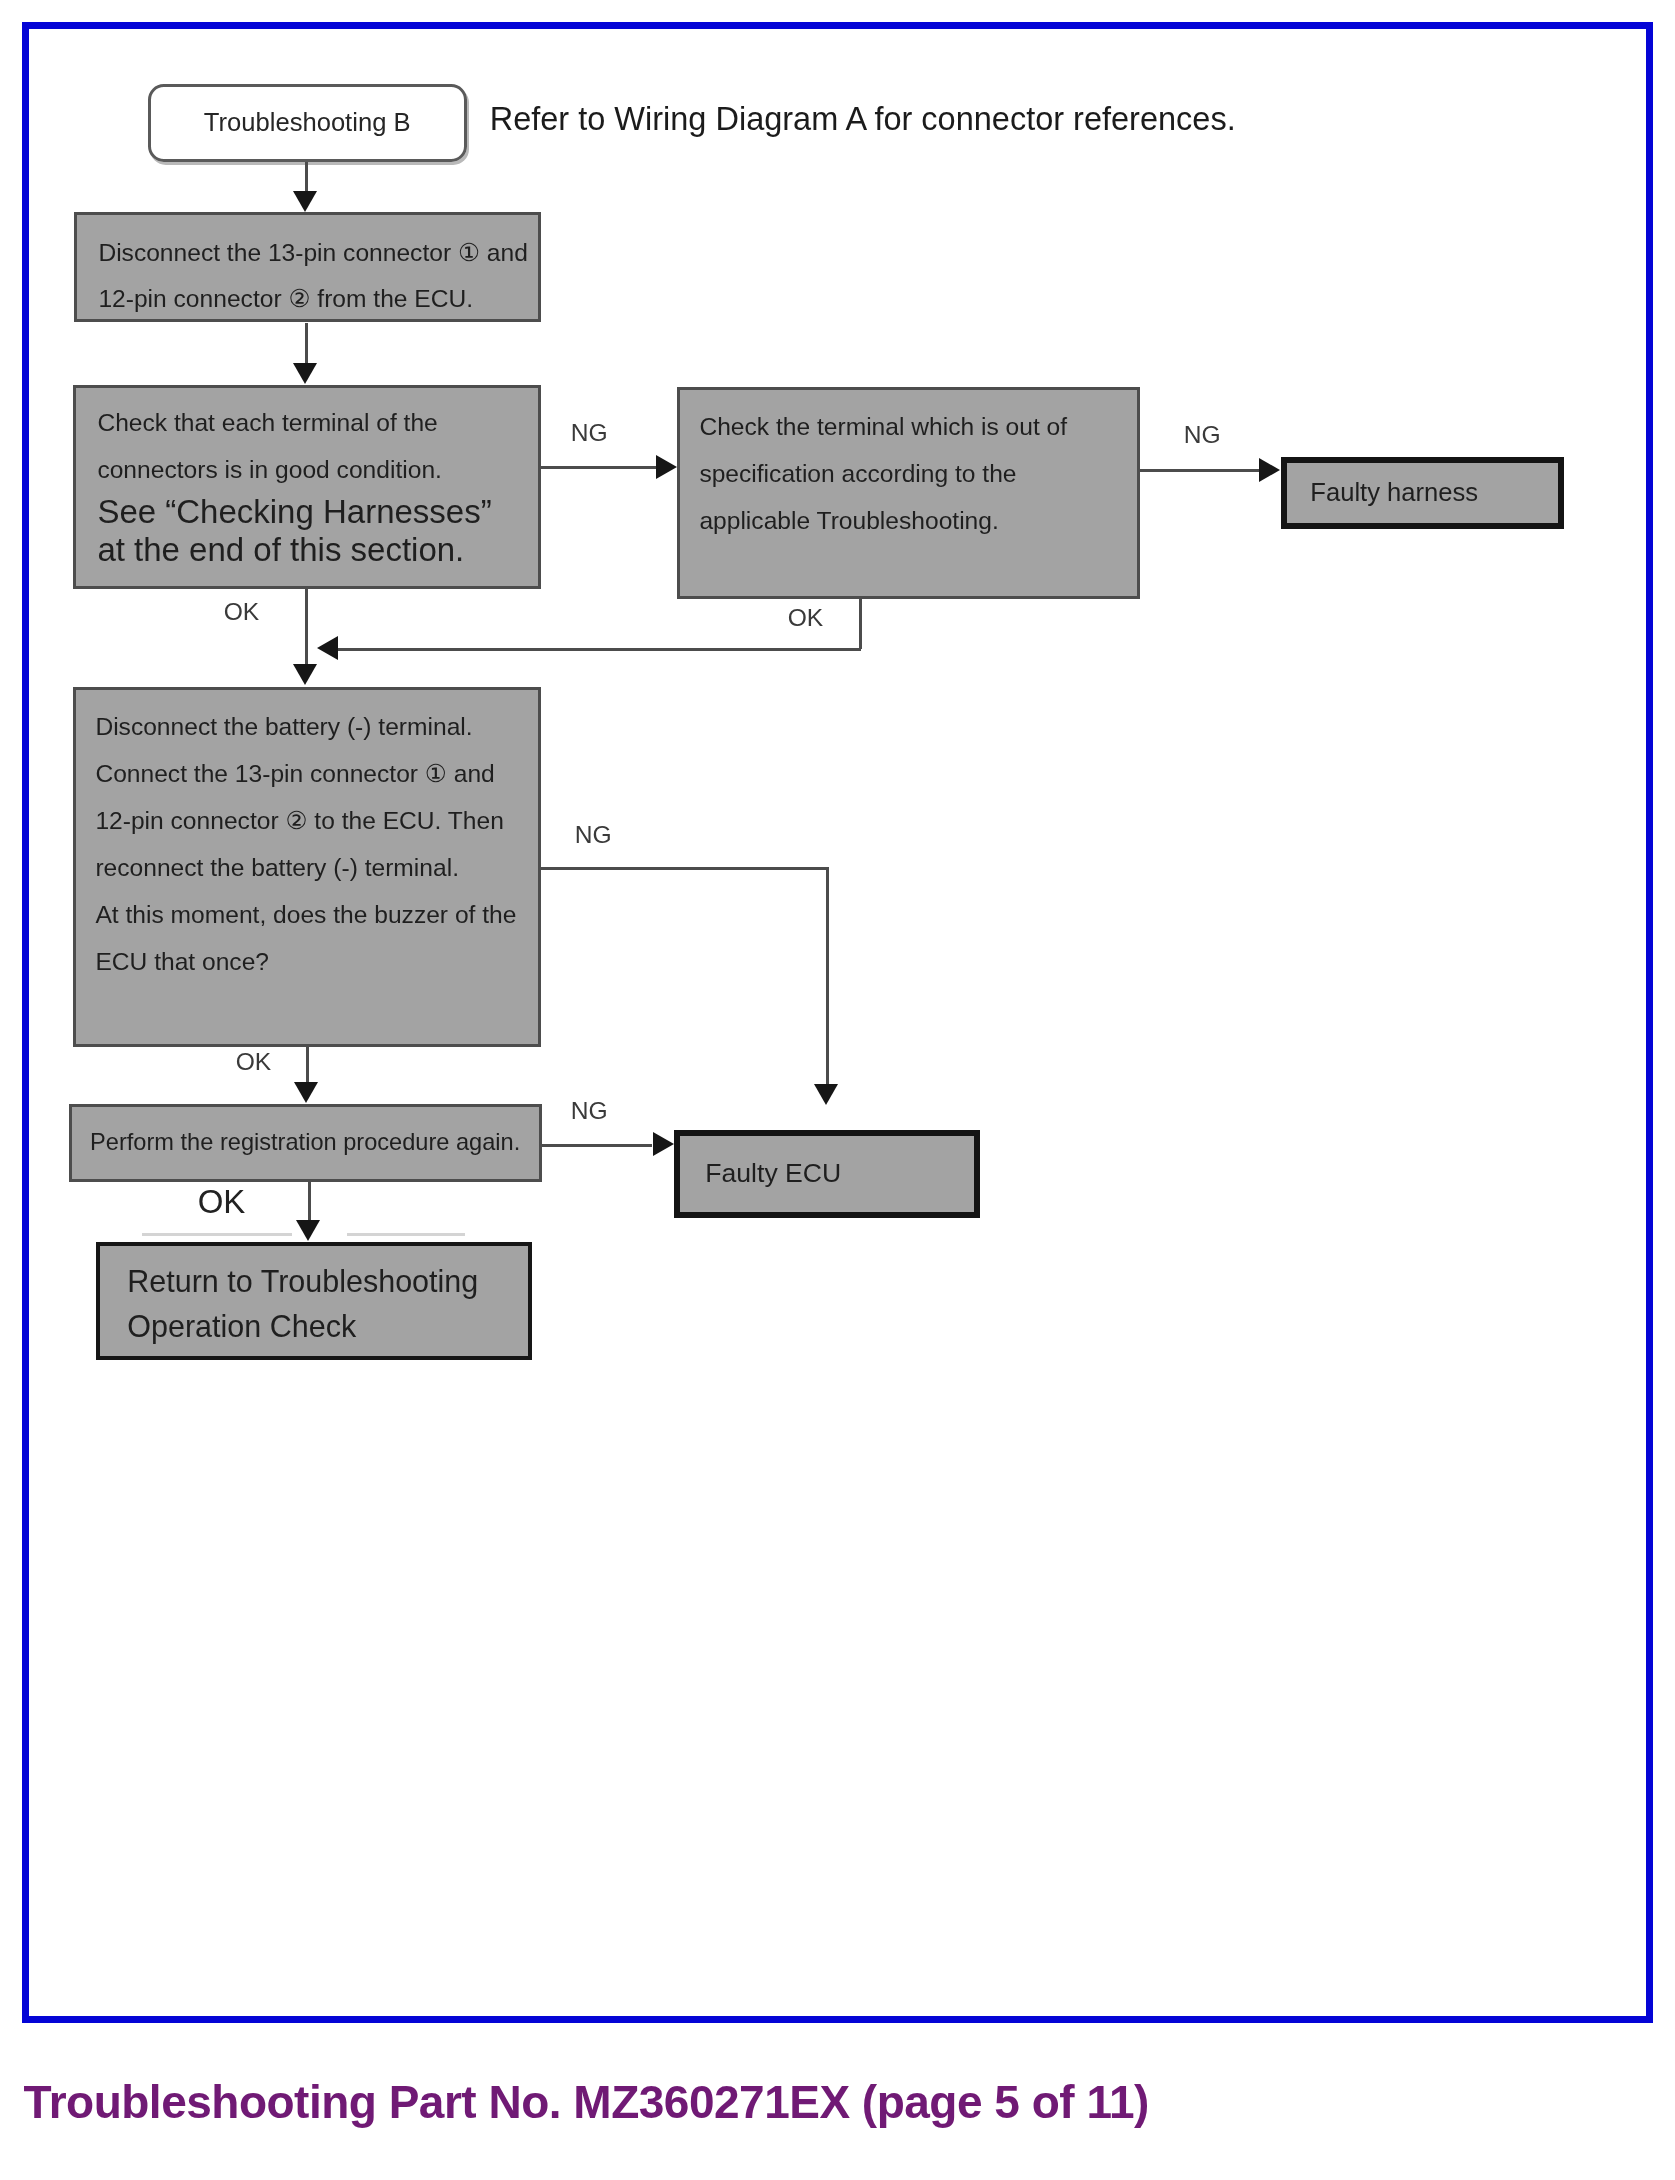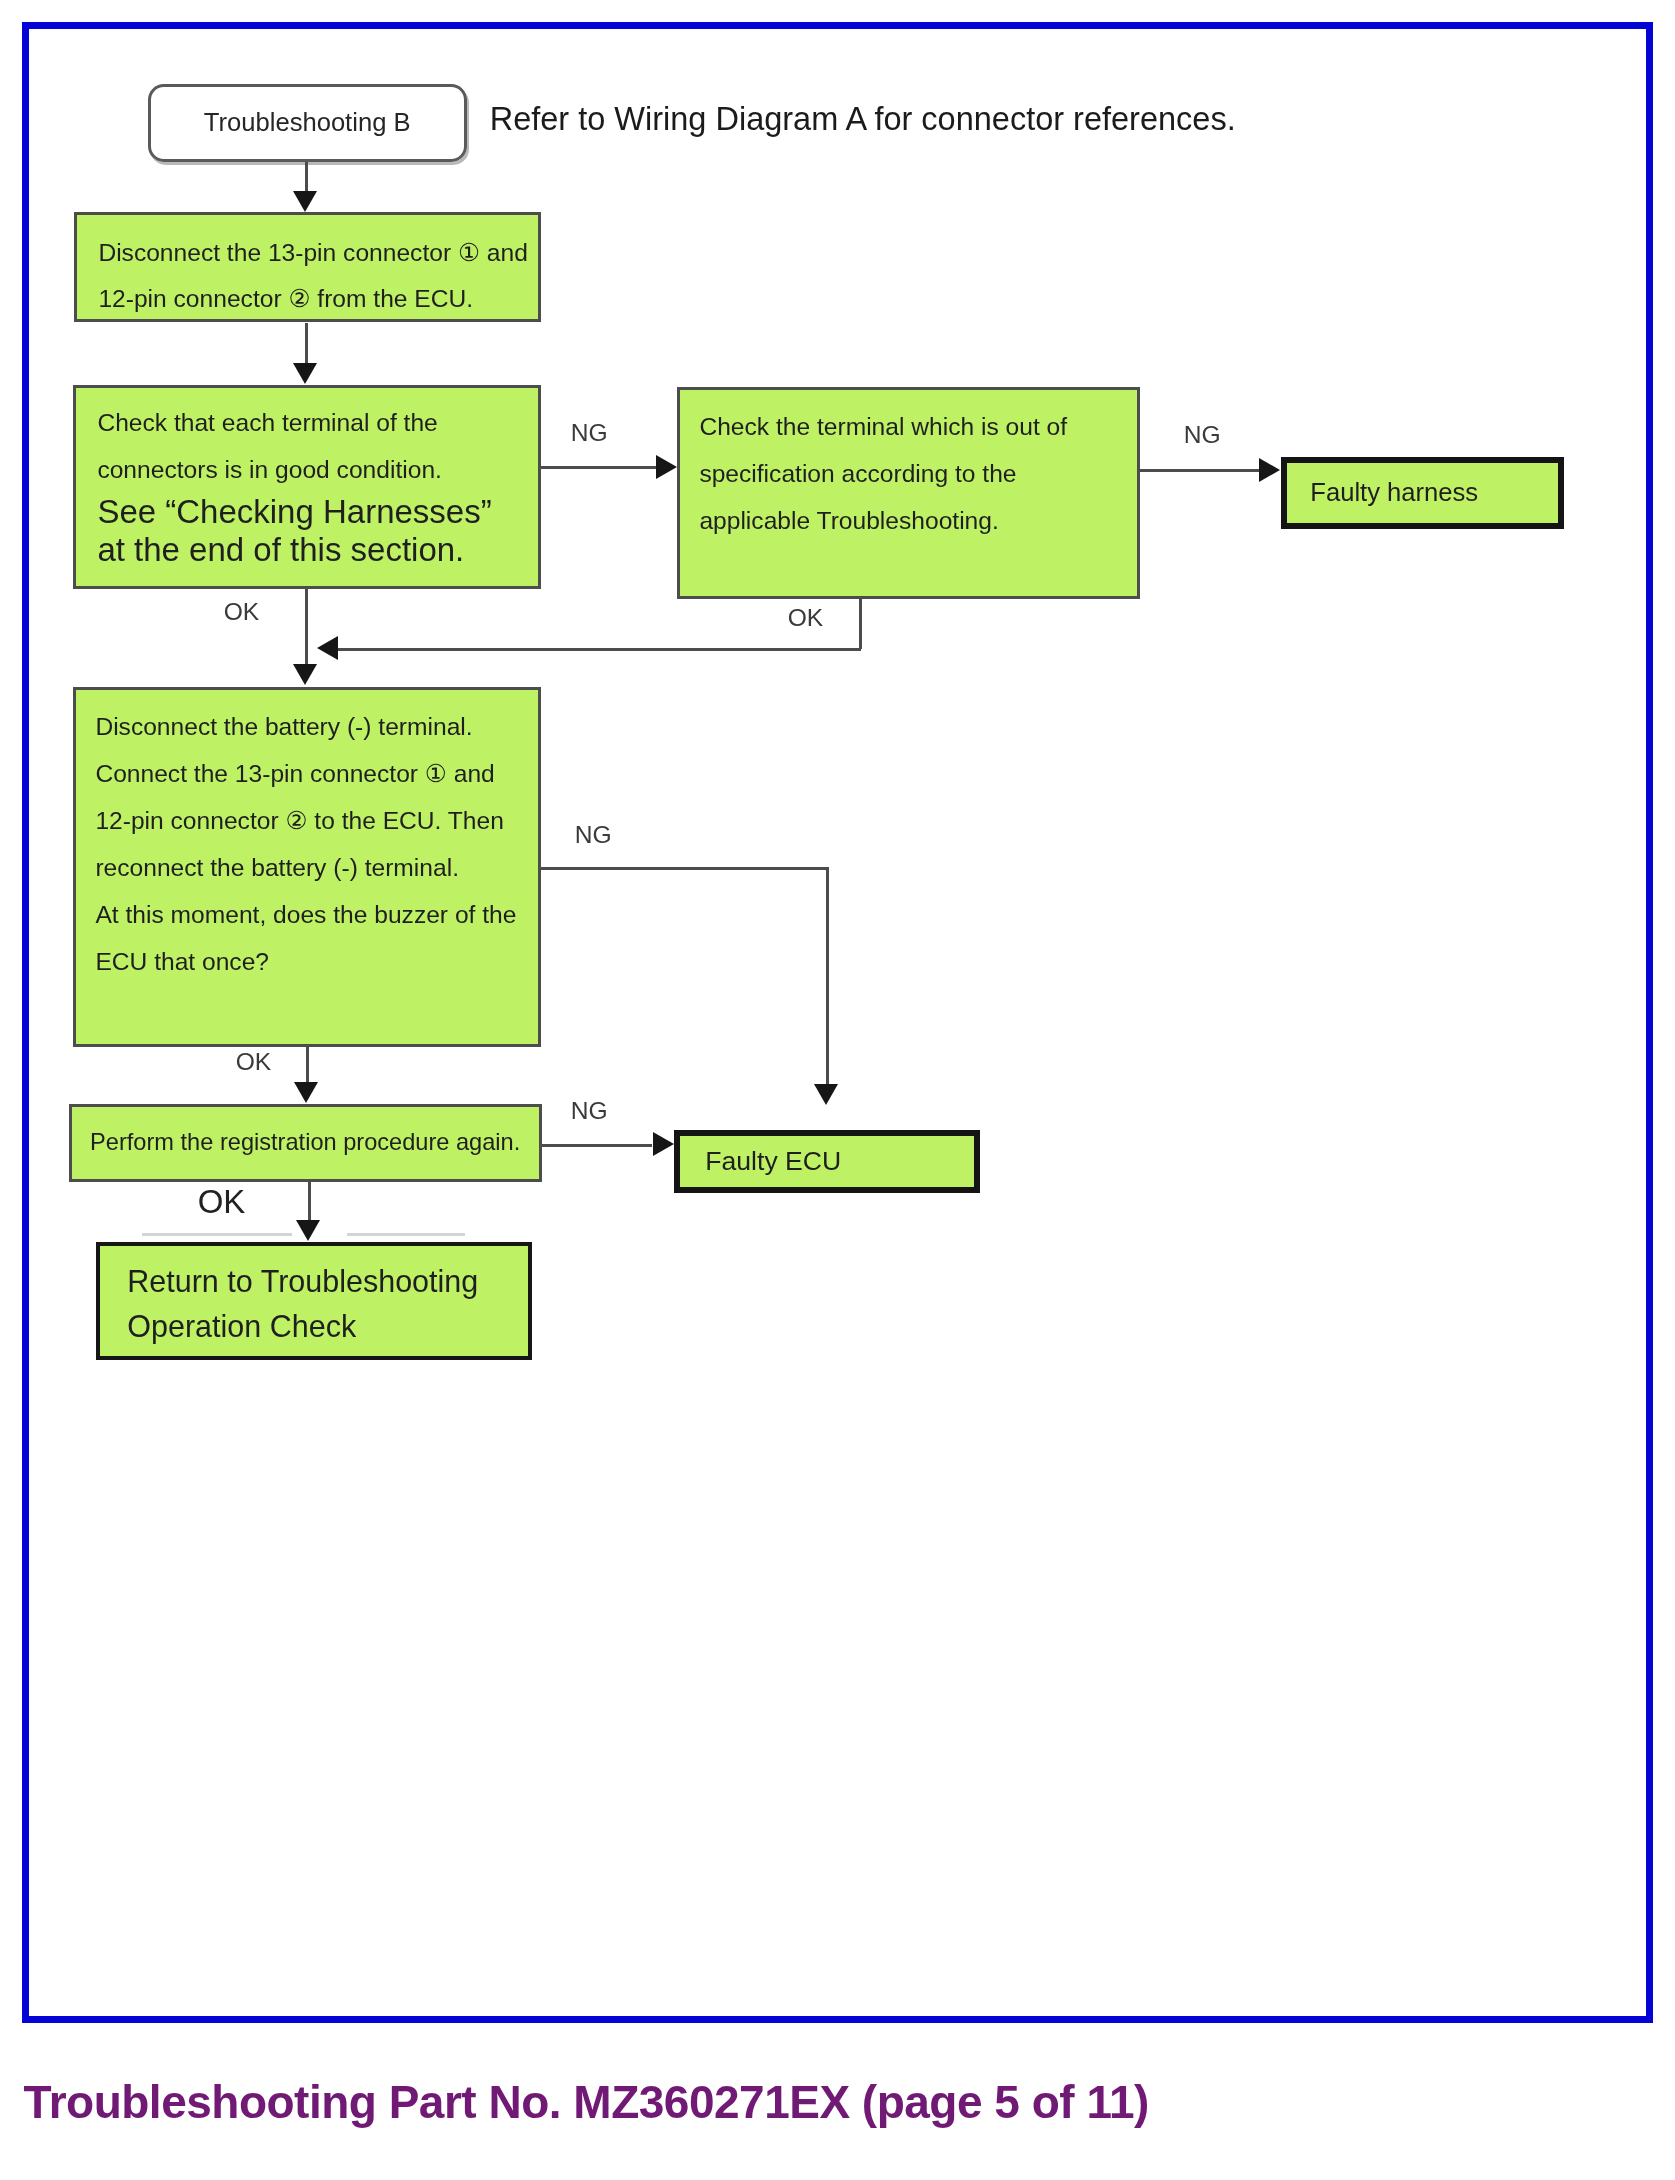--- a/index.html
+++ b/index.html
@@ -7,21 +7,21 @@
     position:relative; width:1676px; height:2181px;
     background:#ffffff; overflow:hidden;
     font-family:Liberation Sans, sans-serif; color:#1f1f1f;
   }
   .frame {
     position:absolute; left:21.7px; top:21.7px; width:1631px; height:2001px;
     border:7.9px solid #0404d6; box-sizing:border-box; background:#ffffff;
   }
   .box {
     position:absolute; box-sizing:border-box;
-    border:3px solid #4d4d4d; background:#bef264;
+    border:3px solid #4d4d4d; background:#a3a3a3;
   }
   .box-thick { border:6.9px solid #141414;margin-top:24px; }
   .start-node {
     position:absolute; box-sizing:border-box;
     border:3px solid #5a5a5a; border-radius:15.8px;
     box-shadow:2px 3px 0 #b9b9b9;
     display:flex; align-items:center; justify-content:center;
     font-size:25.6px; color:#262626;
   }
   .note {
@@ -122,21 +122,21 @@
     <div class="ah ah-d" style="left:265px; top:1053px;"></div>
 
     <div class="box flex-box" style="left:40px; top:1075px; width:473px; height:78px; justify-content:center; font-size:23.6px;">
       <span class="bline">Perform the registration procedure again.</span>
     </div>
 
     <div class="lbl" style="left:542px; top:1068px;">NG</div>
     <div class="hline" style="left:513px; top:1115px; width:110px;"></div>
     <div class="ah ah-r" style="left:624px; top:1103px;"></div>
 
-    <div class="box box-thick flex-box" style="left:645px; top:1077px; width:306px; height:63px; padding-left:25.6px; font-size:26.6px;">
+    <div class="box box-thick flex-box" style="left:645px; top:1077px; width:306px; height:88px; padding-left:25.6px; font-size:26.6px;">
       <span>Faulty ECU</span>
     </div>
 
     <div class="lbl lbl-big" style="left:169px; top:1154px;">OK</div>
     <div class="vline" style="left:279px; top:1153px; height:38px;"></div>
     <div class="ah ah-d" style="left:267px; top:1191px;"></div>
     <div class="faint" style="left:113px; top:1204px; width:150px;"></div>
     <div class="faint" style="left:318px; top:1204px; width:118px;"></div>
 
     <div class="box" style="left:67px; top:1213px; width:436px; height:118px; border:4.9px solid #161616; padding:13.8px 0 0 27.6px; font-size:30.5px; line-height:45px;">

